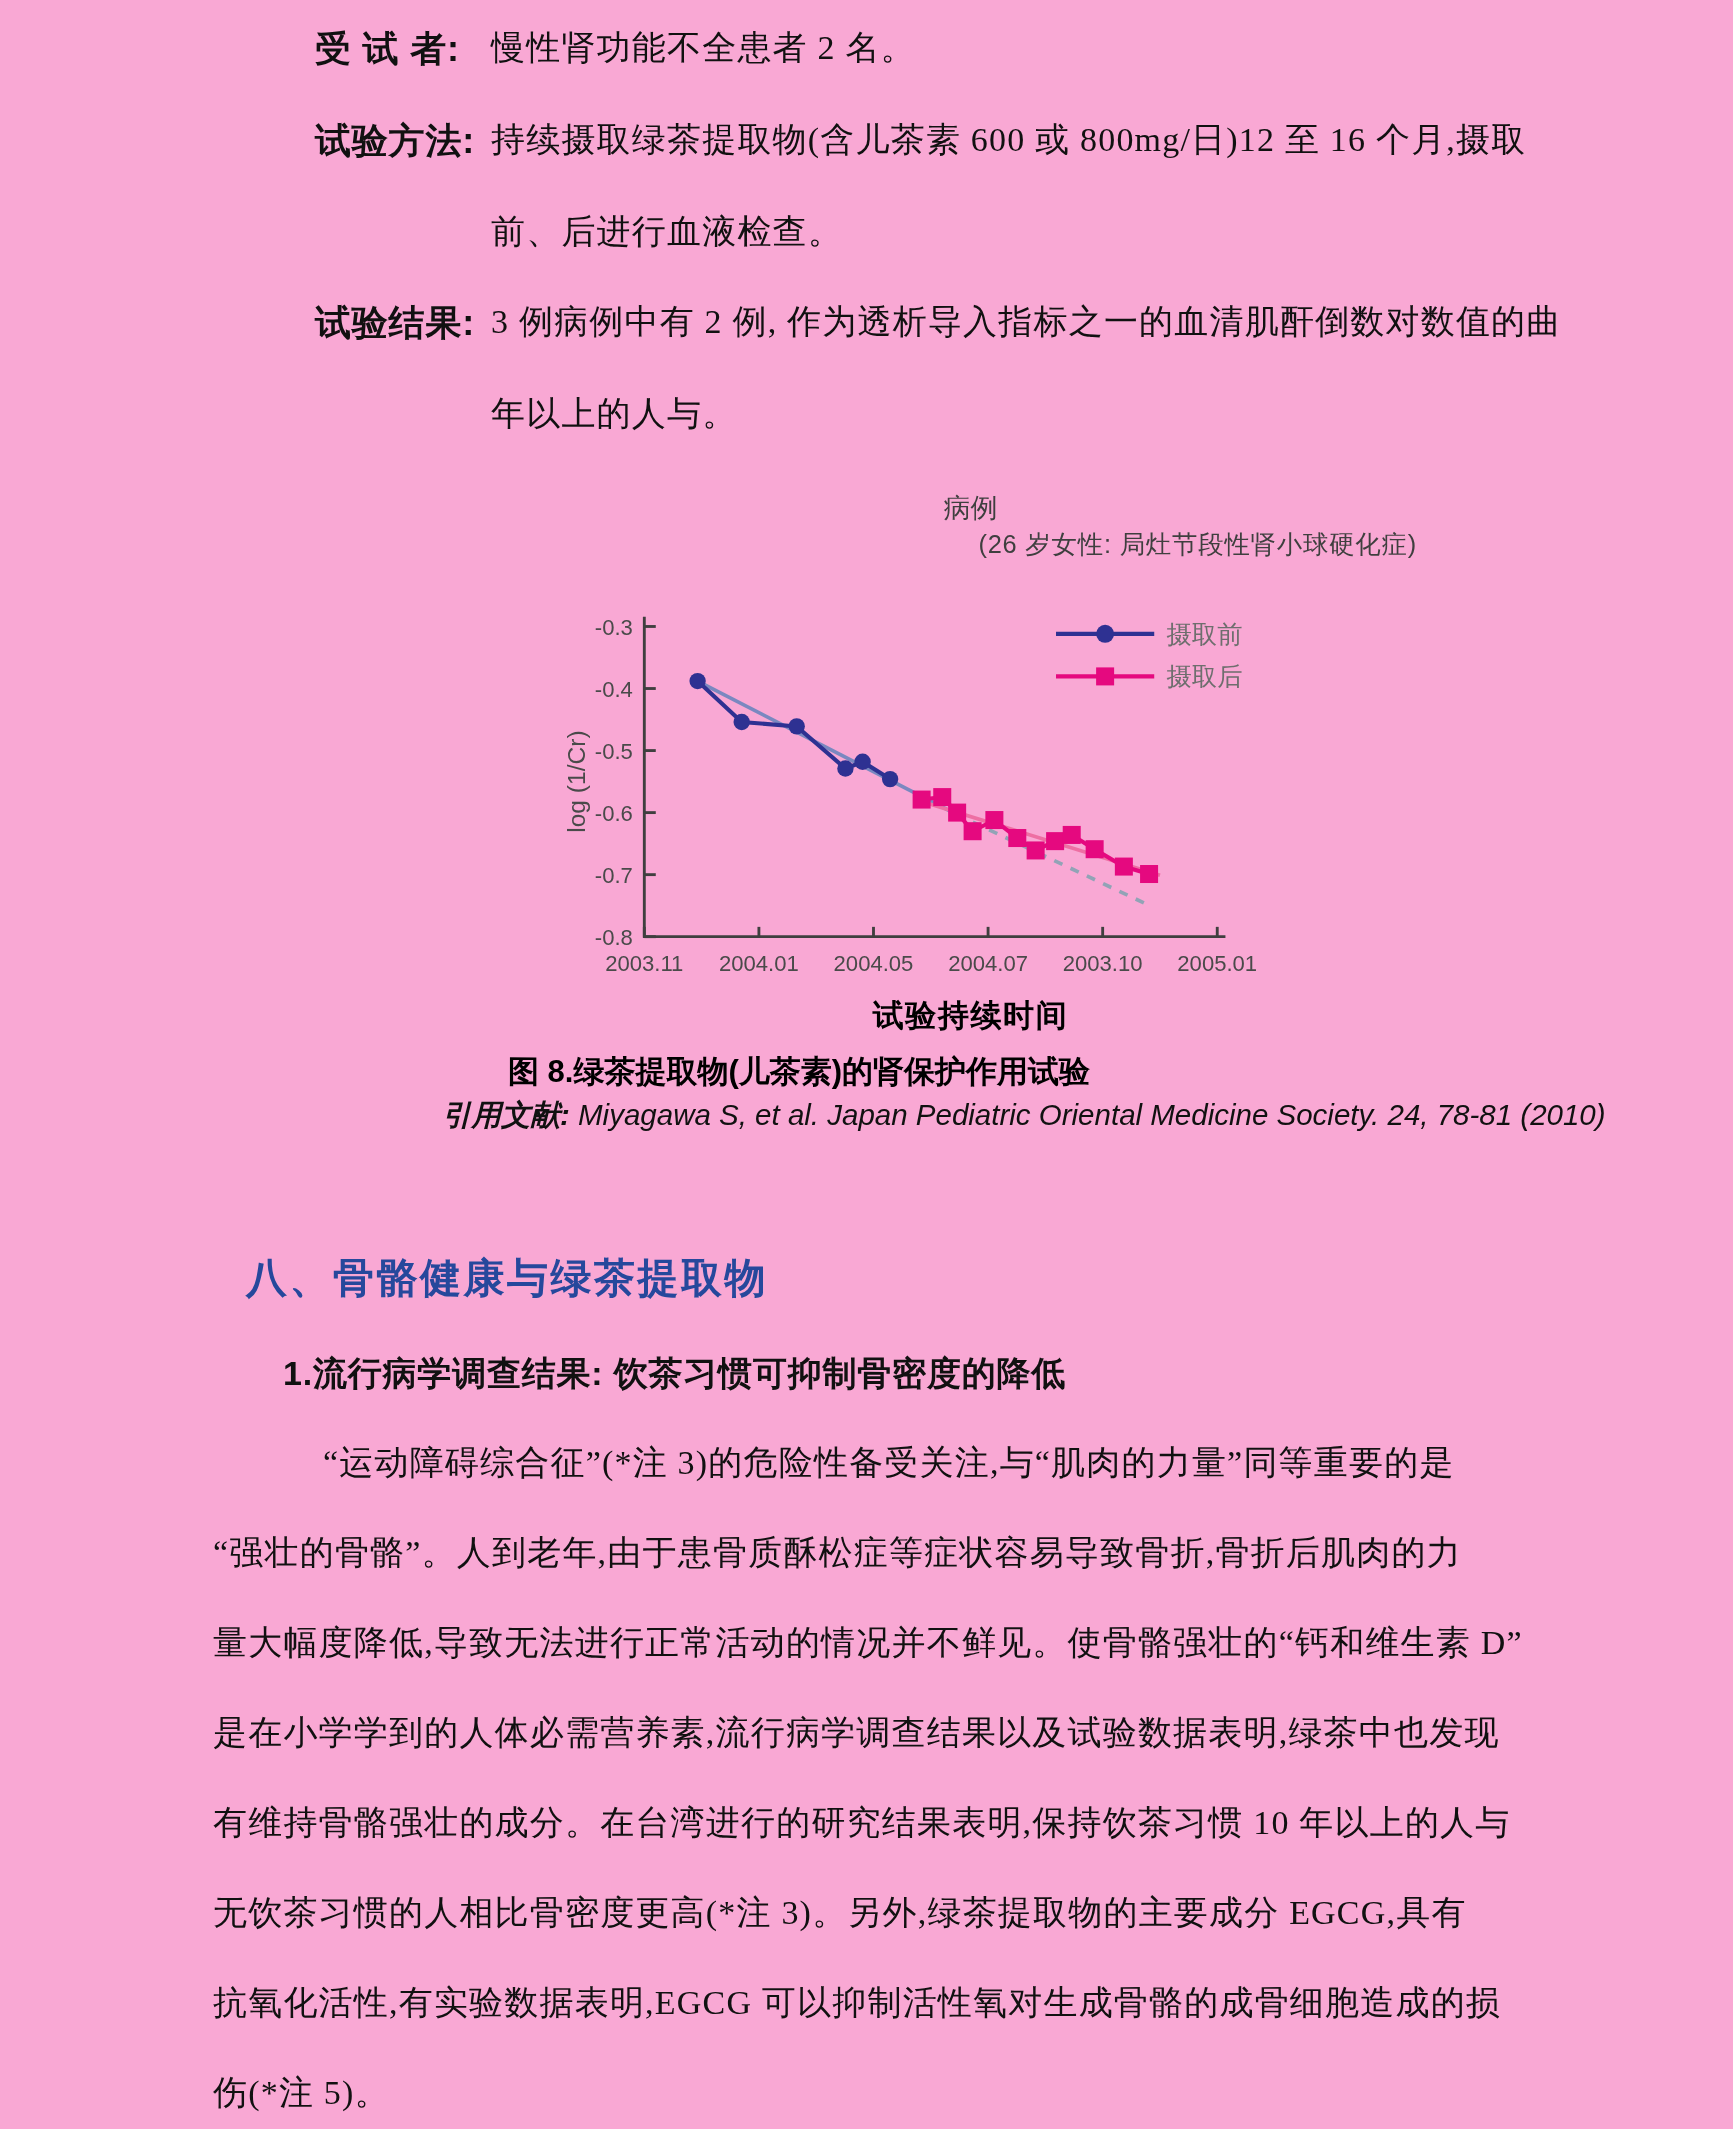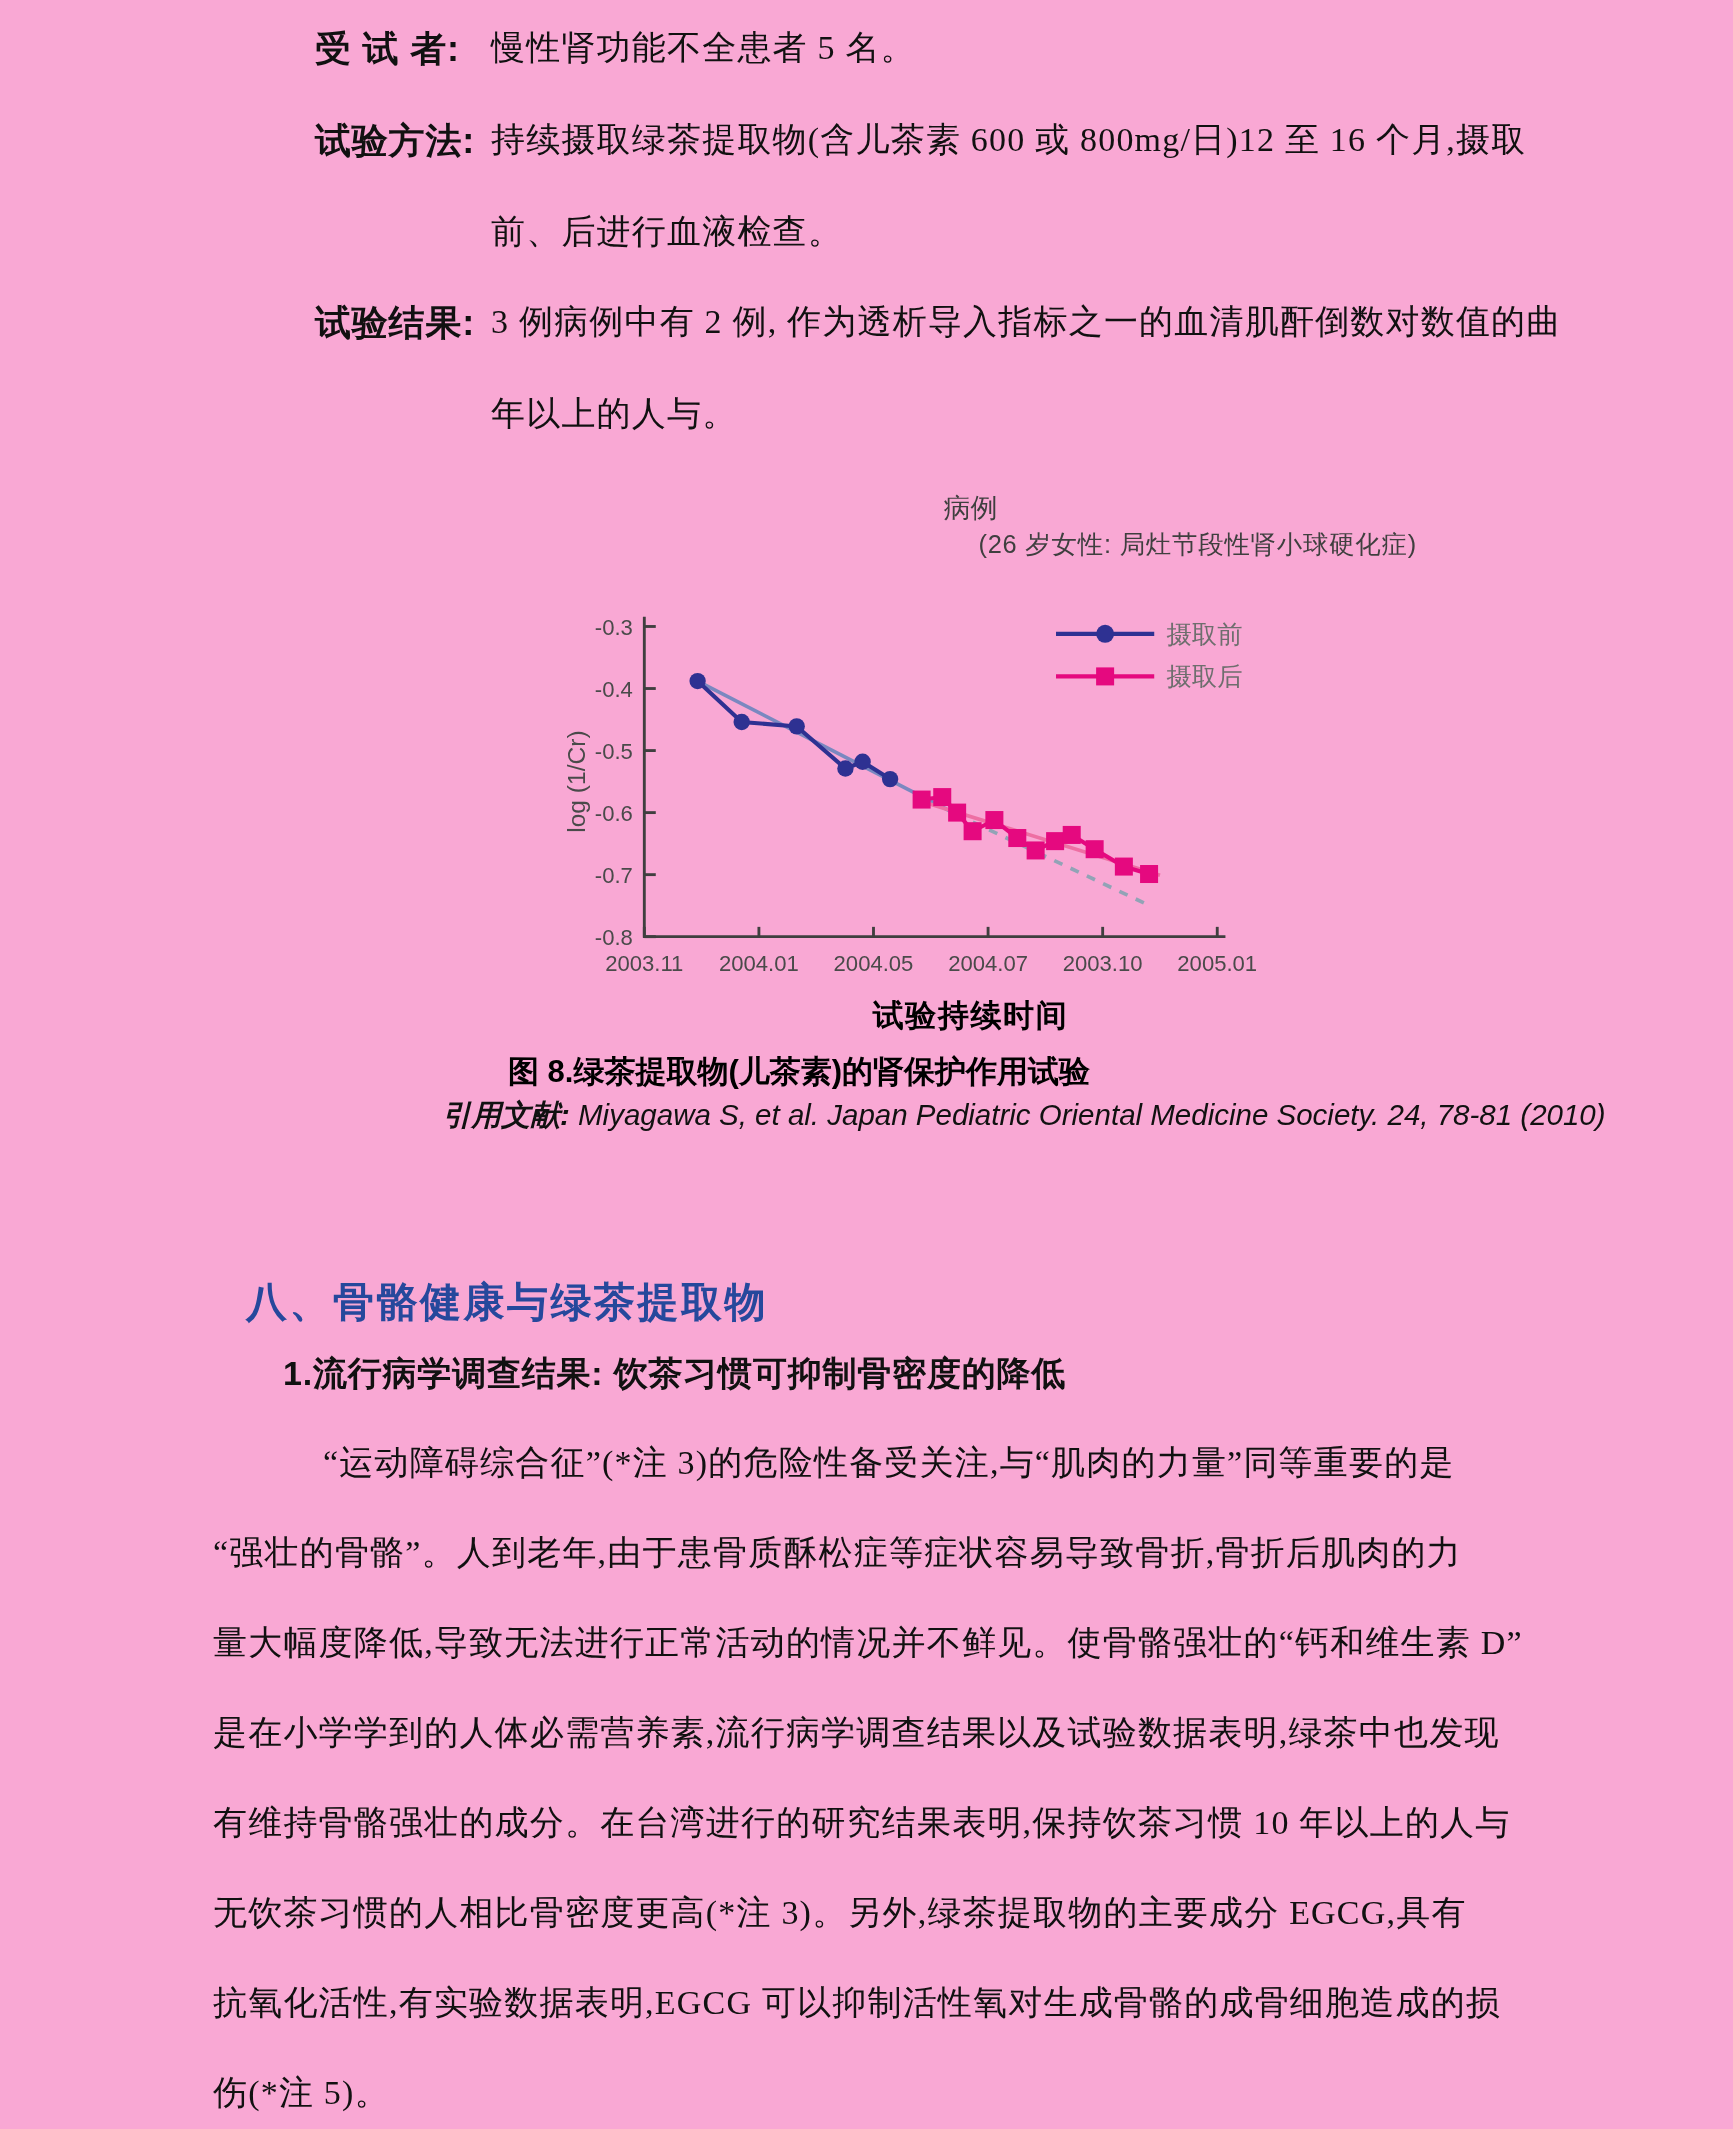--- a/index.html
+++ b/index.html
@@ -19,21 +19,21 @@
   .para-line{font-size:34px;letter-spacing:1.2px;}
   #chart{position:absolute;left:524px;top:586px;width:753px;height:455px;}
   #chart svg text{font-family:"Liberation Sans",sans-serif;}
 </style>
 </head>
 <body>
 
 <div class="page">
 
   <div class="abs field-label" style="left:315px;top:24.6px">受 试 者:</div>
-  <div class="abs field-text" style="left:491px;top:24.6px">慢性肾功能不全患者 5 名。</div>
+  <div class="abs field-text" style="left:491px;top:24.6px">慢性肾功能不全患者 2 名。</div>
 
   <div class="abs field-label" style="left:315px;top:117px">试验方法:</div>
   <div class="abs field-text" style="left:491px;top:117px">持续摄取绿茶提取物(含儿茶素 600 或 800mg/日)12 至 16 个月,摄取</div>
   <div class="abs field-text" style="left:491px;top:209px">前、后进行血液检查。</div>
 
   <div class="abs field-label" style="left:315px;top:299px">试验结果:</div>
   <div class="abs field-text" style="left:491px;top:299px">3 例病例中有 2 例, 作为透析导入指标之一的血清肌酐倒数对数值的曲</div>
   <div class="abs field-text" style="left:491px;top:391px">年以上的人与。</div>
 
   <div class="abs chart-title" style="left:524px;top:490px;width:893px">病例</div>
@@ -96,21 +96,21 @@
         <text x="785" y="121" font-size="31" fill="#6e6e6e">摄取后</text>
       </svg></div>
   <div class="abs chart-xlabel" style="left:524px;top:995px;width:893px">试验持续时间</div>
 
   <div class="abs fig-caption" style="left:508px;top:1051px;width:803px">图 8.绿茶提取物(儿茶素)的肾保护作用试验</div>
   <div class="abs fig-citation" style="left:442px;top:1096px;width:1147px">
     <span class="cit-label">引用文献:</span>
     <span>Miyagawa S, et al. Japan Pediatric Oriental Medicine Society. 24, 78-81 (2010)</span>
   </div>
 
-  <div class="abs sec-heading" style="left: 246px; top: 1251px; color: rgb(38, 72, 156); margin-top: 24px;">八、骨骼健康与绿茶提取物</div>
+  <div class="abs sec-heading" style="left: 246px; top: 1251px; color: rgb(38, 72, 156);">八、骨骼健康与绿茶提取物</div>
   <div class="abs sub-heading" style="left:283px;top:1351px">1.流行病学调查结果: 饮茶习惯可抑制骨密度的降低</div>
 
   <div class="abs para-line" style="left:323px;top:1440px">“运动障碍综合征”(*注 3)的危险性备受关注,与“肌肉的力量”同等重要的是</div>
   <div class="abs para-line" style="left:213px;top:1620px">量大幅度降低,导致无法进行正常活动的情况并不鲜见。使骨骼强壮的“钙和维生素 D”</div>
   <div class="abs para-line" style="left:213px;top:1530px">“强壮的骨骼”。人到老年,由于患骨质酥松症等症状容易导致骨折,骨折后肌肉的力</div>
   <div class="abs para-line" style="left:213px;top:1710px">是在小学学到的人体必需营养素,流行病学调查结果以及试验数据表明,绿茶中也发现</div>
   <div class="abs para-line" style="left:213px;top:1800px">有维持骨骼强壮的成分。在台湾进行的研究结果表明,保持饮茶习惯 10 年以上的人与</div>
   <div class="abs para-line" style="left:213px;top:1890px">无饮茶习惯的人相比骨密度更高(*注 3)。另外,绿茶提取物的主要成分 EGCG,具有</div>
   <div class="abs para-line" style="left:213px;top:1980px">抗氧化活性,有实验数据表明,EGCG 可以抑制活性氧对生成骨骼的成骨细胞造成的损</div>
   <div class="abs para-line" style="left:213px;top:2070px">伤(*注 5)。</div>

